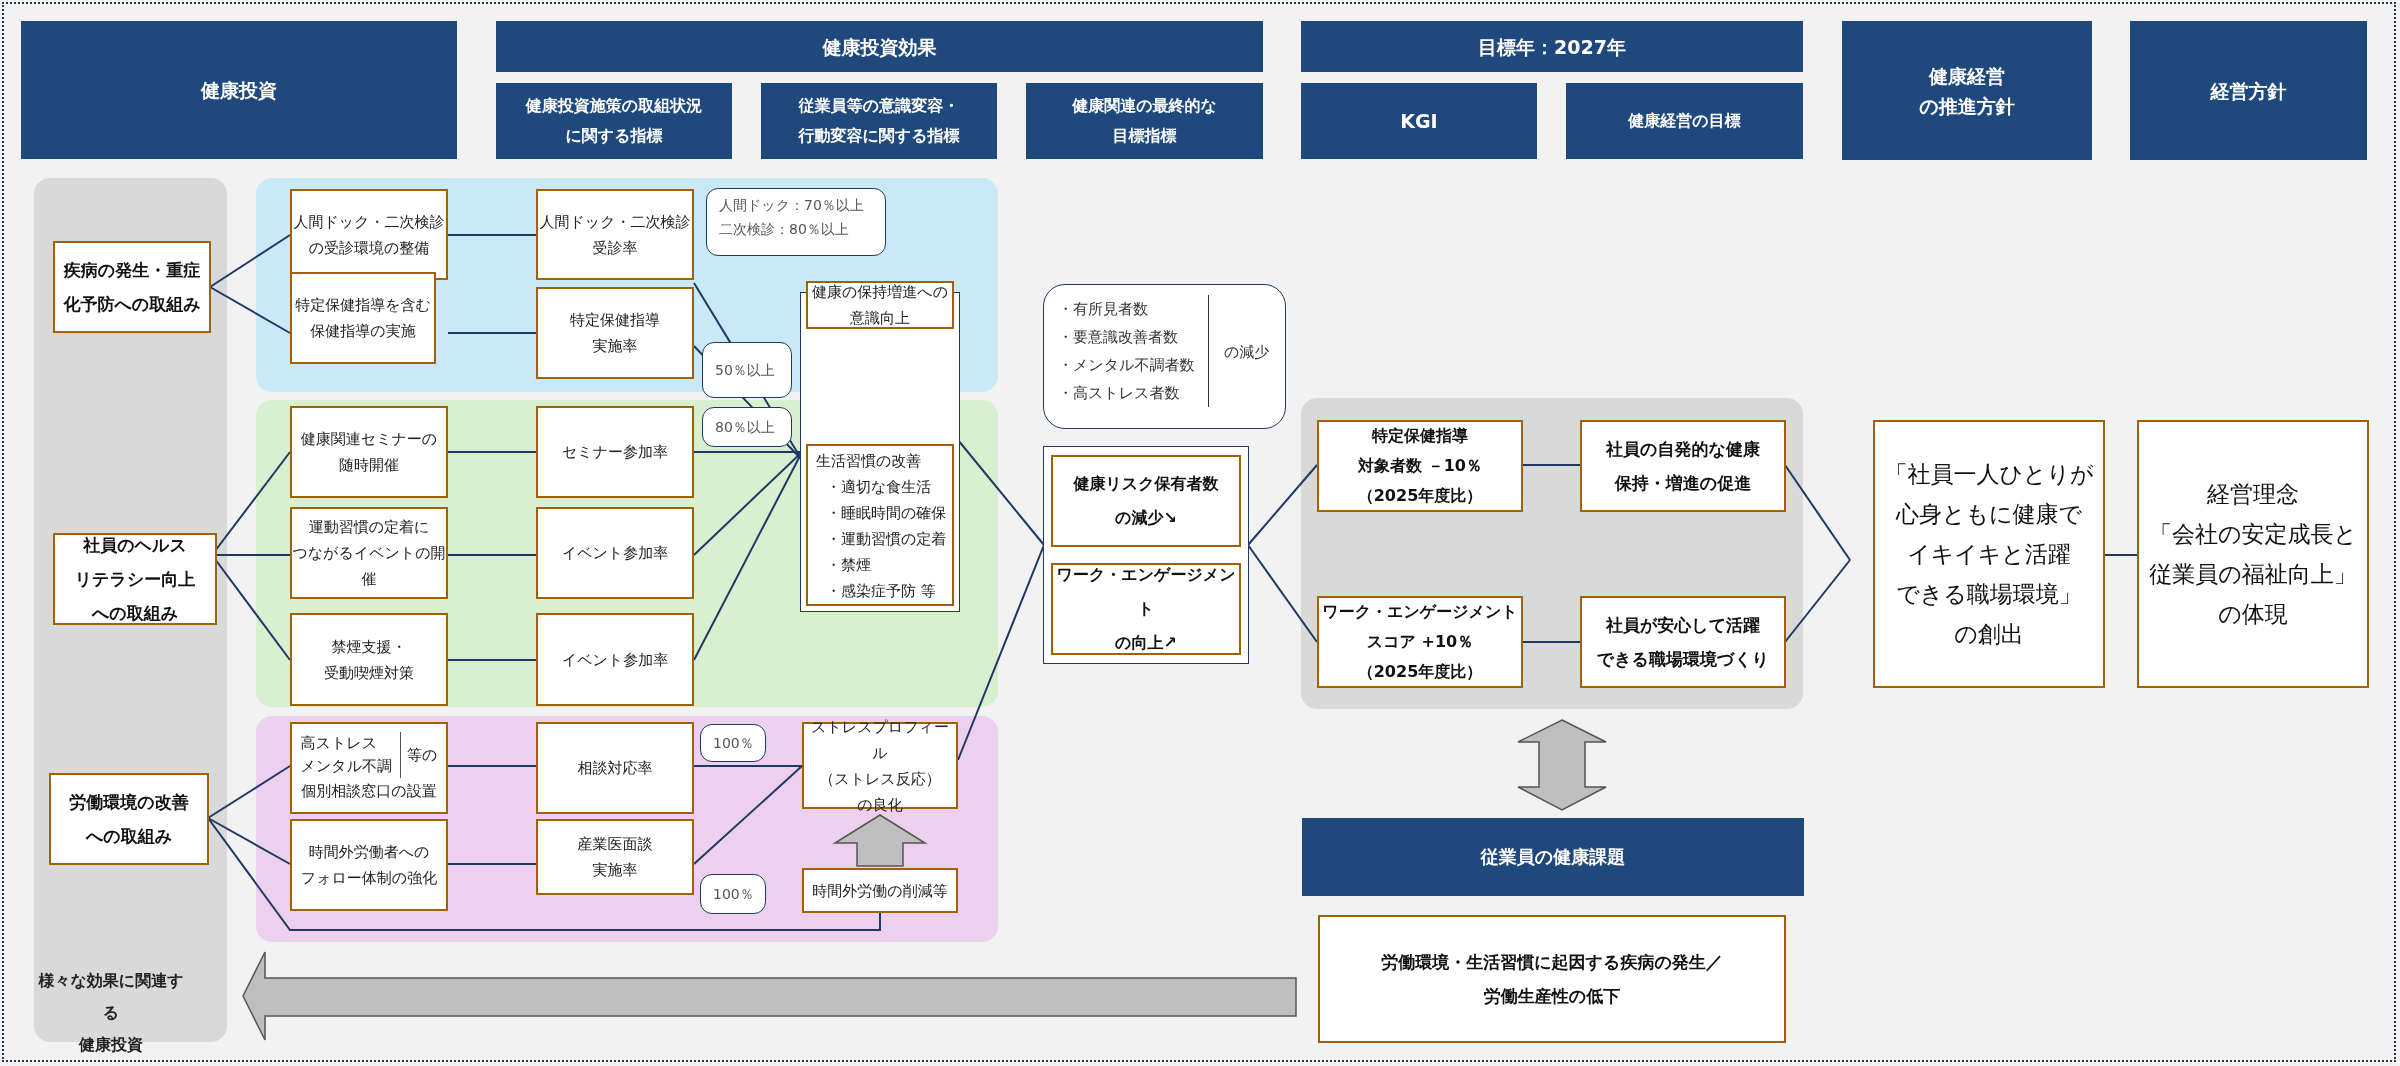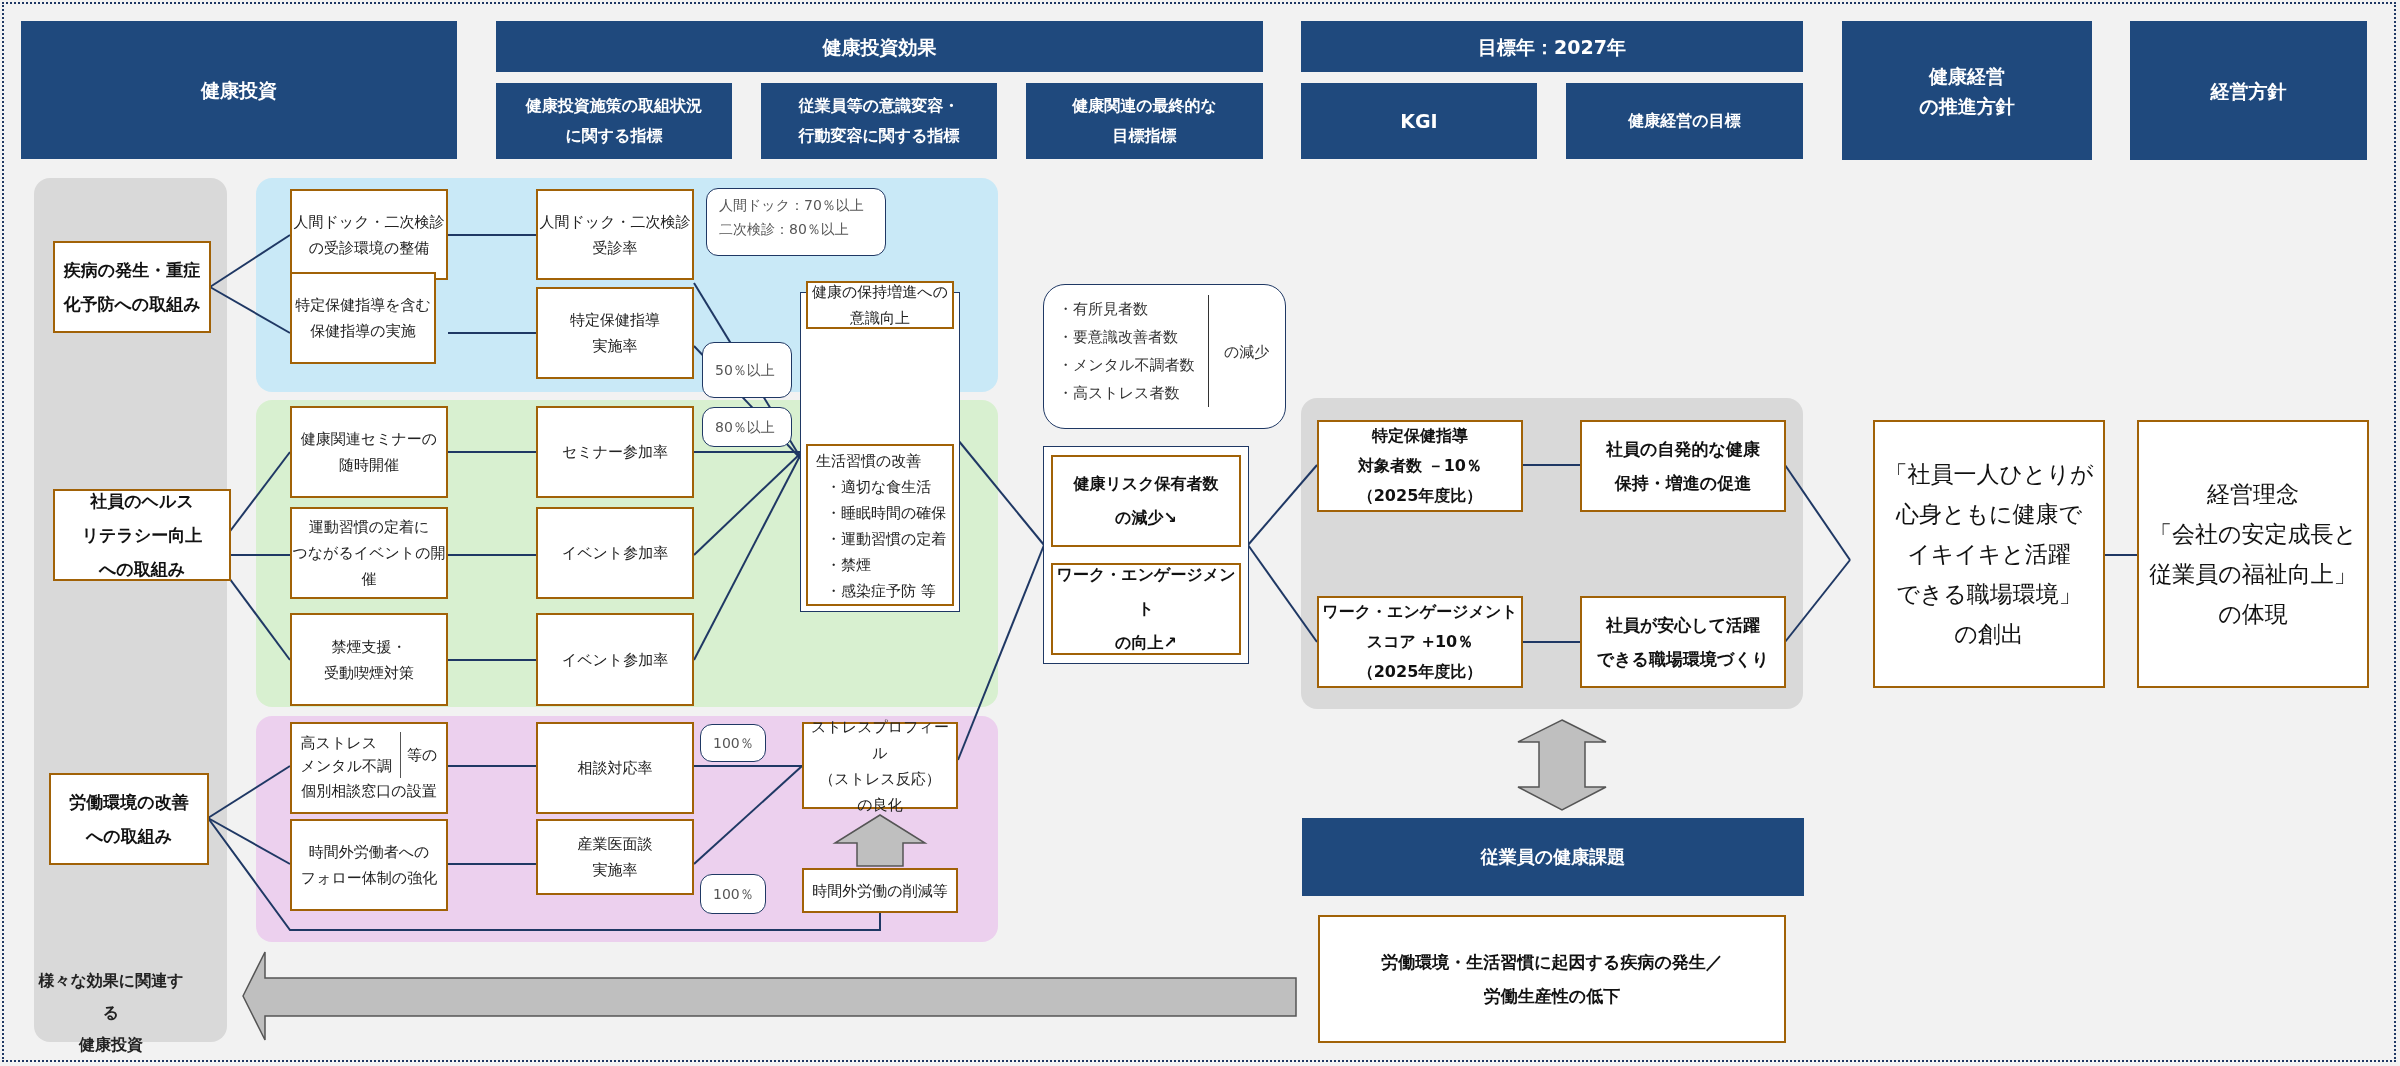--- a/index.html
+++ b/index.html
@@ -82,21 +82,21 @@
   <g fill="#bfbfbf" stroke="#555" stroke-width="1.5">
     <polygon points="880,373 926,395 902,395 902,418 926,418 880,440 834,418 858,418 858,395 834,395"></polygon>
     <polygon points="880,815 925,843 903,843 903,866 857,866 857,843 835,843"></polygon>
     <polygon points="1562,720 1606,742 1585,742 1585,787 1606,787 1562,810 1518,787 1539,787 1539,742 1518,742"></polygon>
     <polygon points="243,996 265,952 265,978 1296,978 1296,1016 265,1016 265,1040"></polygon>
   </g>
 </svg>
 
 <div class="abs box bold ml" style="left:53px;top:241px;width:158px;height:92px;">疾病の発生・重症
 化予防への取組み</div>
-<div class="abs box bold ml" style="left:53px;top:489px;width:178px;height:92px;">社員のヘルス
+<div class="abs box bold ml" style="left:53px;top:533px;width:164px;height:92px;">社員のヘルス
 リテラシー向上
 への取組み</div>
 <div class="abs box bold ml" style="left:49px;top:773px;width:160px;height:92px;">労働環境の改善
 への取組み</div>
 <div class="abs ml" style="left:34px;top:965px;width:154px;text-align:center;font-weight:bold;font-size:16px;line-height:32px;color:#222;">様々な効果に関連する
 健康投資</div>
 
 <div class="abs box ml" style="left:290px;top:189px;width:158px;height:91px;">人間ドック・二次検診
 の受診環境の整備</div>
 <div class="abs box ml" style="left:290px;top:272px;width:146px;height:92px;">特定保健指導を含む

